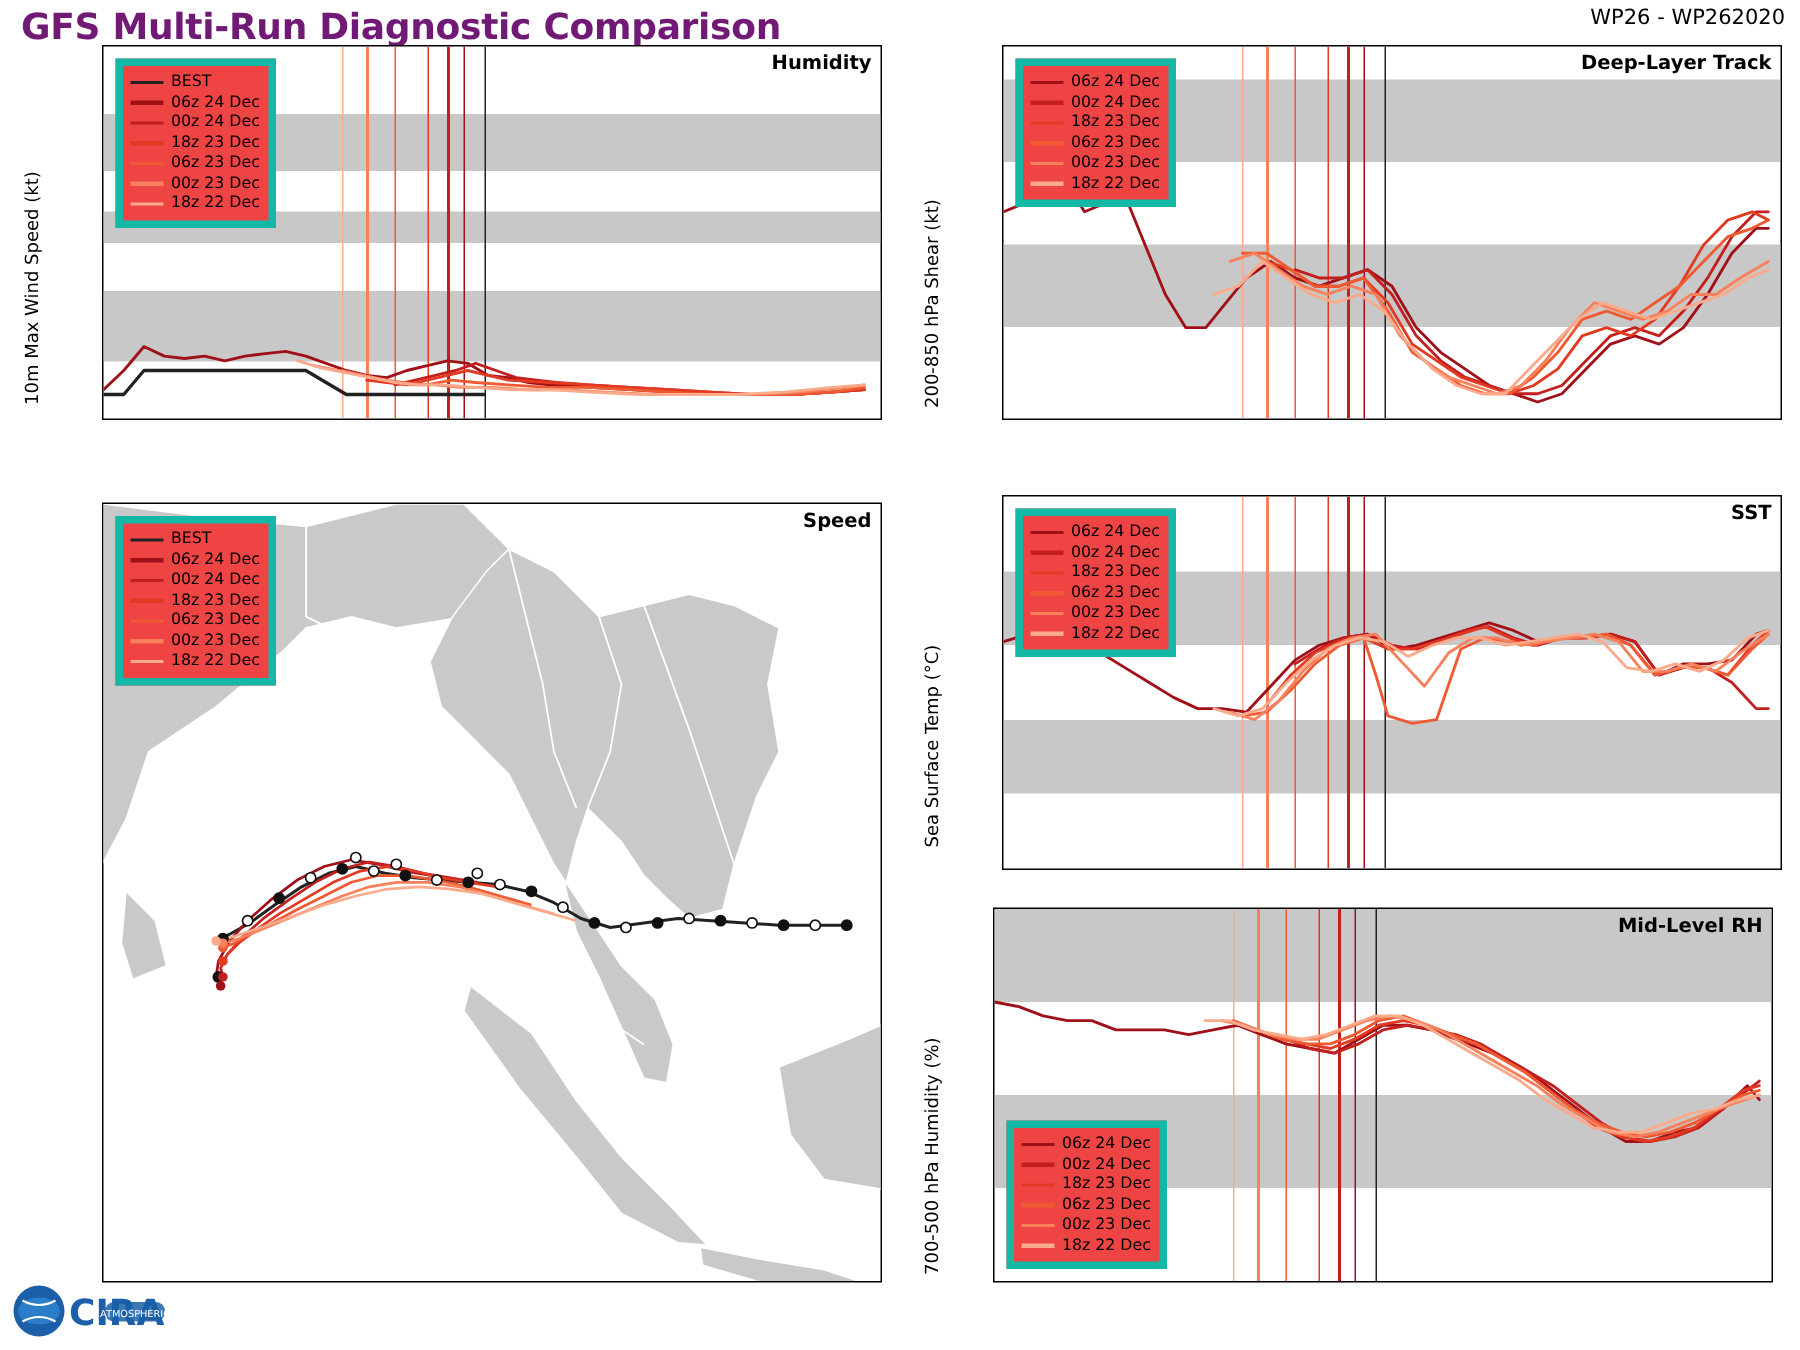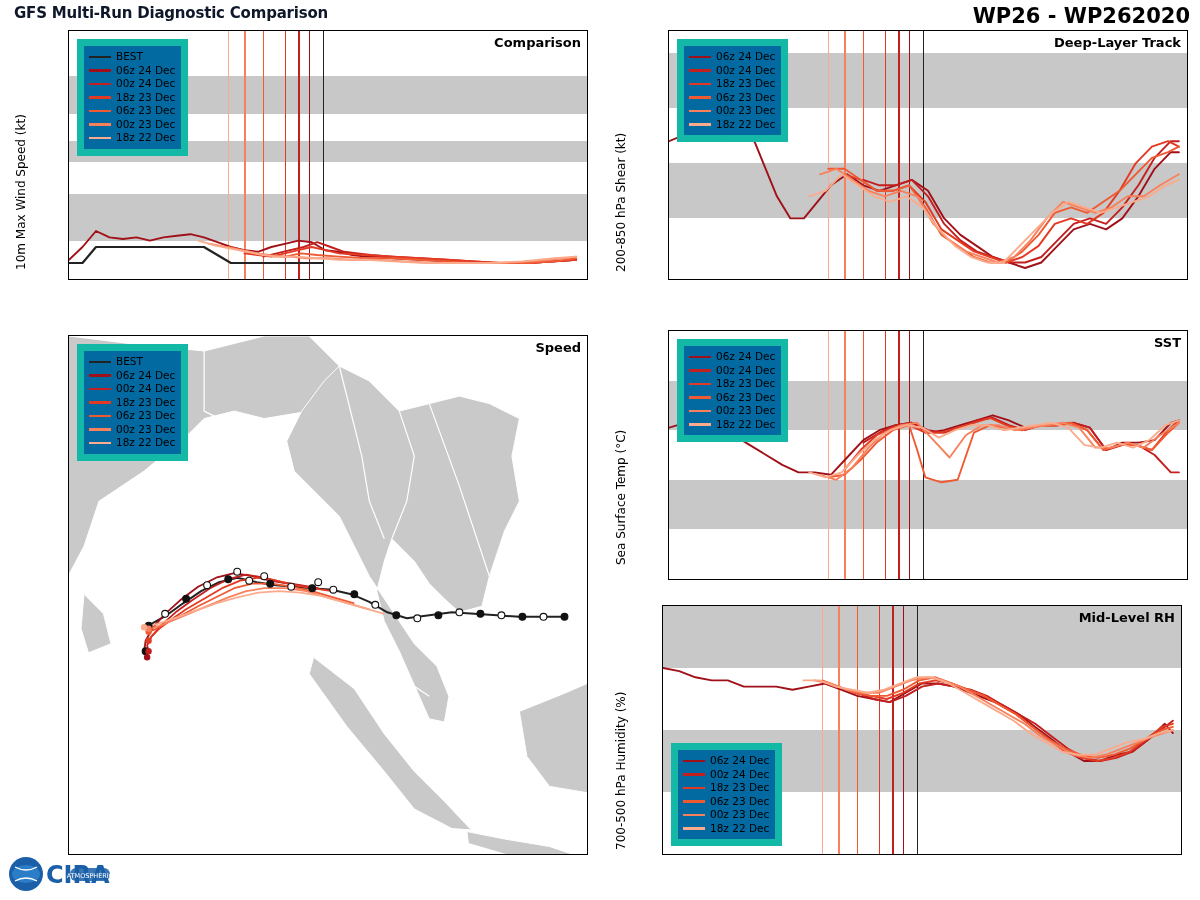--- a/index.html
+++ b/index.html
@@ -1,42 +1,42 @@
 <!DOCTYPE html>
 <html><head>
 <meta charset="utf-8">
 <style>
   html,body{margin:0;padding:0;}
   body{width:1200px;height:900px;background:#ffffff;font-family:"DejaVu Sans",sans-serif;position:relative;overflow:hidden;}
   .page{position:relative;width:1200px;height:900px;}
-  .title-left{position:absolute;left:14px;top:4px;font-size:15px;font-weight:bold;color:#0f172a;font-family:"DejaVu Sans",sans-serif;letter-spacing:-0.2px;}
-  .title-right{position:absolute;right:10px;top:4px;font-size:21px;font-weight:bold;color:#000;}
+  .title-left{position:absolute;left:14px;top:4px;font-size:24px;font-weight:bold;color:#701a75;font-family:"DejaVu Sans",sans-serif;letter-spacing:-0.2px;}
+  .title-right{position:absolute;right:10px;top:4px;font-size:14px;font-weight:normal;color:#000;}
   .panel{position:absolute;box-sizing:border-box;border:1px solid #000;background:#fff;}
   .panel-title{position:absolute;right:6px;top:4px;font-size:13px;font-weight:bold;color:#000;z-index:6;}
   .plotarea{position:absolute;left:0;top:0;right:0;bottom:0;overflow:hidden;}
   .band{position:absolute;left:0;right:0;background:#c8c8c8;}
   svg.lines{position:absolute;left:0;top:0;width:100%;height:100%;overflow:visible;}
   .axlabel{position:absolute;font-size:12px;color:#000;transform-origin:0 0;white-space:nowrap;}
-  .legend{position:absolute;background:#0369a1;border:7px solid #14b8a6;padding:4px 6px 4px 5px;z-index:8;}
+  .legend{position:absolute;background:#ef4444;border:5px solid #14b8a6;padding:4px 6px 4px 5px;z-index:8;}
   .legend .row{display:flex;align-items:center;height:13.5px;}
   .legend .swatch{width:22px;height:2.5px;margin-right:5px;flex:none;}
   .legend .lbl{font-size:10.5px;color:#000;line-height:13.5px;white-space:nowrap;}
   .vline{position:absolute;top:0;bottom:0;width:1.2px;}
   .cira{position:absolute;left:8px;bottom:6px;width:118px;height:40px;text-align:right;}
 </style>
 </head>
 <body>
 
 <div class="page">
 
   <div class="title-left">GFS Multi-Run Diagnostic Comparison</div>
   <div class="title-right">WP26 - WP262020</div>
 
   <div class="panel" id="panel-intensity" style="left:68px;top:30px;width:520px;height:250px;">
-    <div class="panel-title">Comparison</div>
+    <div class="panel-title">Humidity</div>
     <div class="plotarea" id="plot-intensity">
         <div class="band" style="top: 163.2px; height: 46.4px;"></div>
         <div class="band" style="top: 110.4px; height: 20.8px;"></div>
         <div class="band" style="top: 44.8px; height: 38.4px;"></div>
         <div class="vline" style="left: 159.177px; background: rgb(251, 171, 140);"></div>
         <div class="vline" style="left: 175.365px; background: rgb(248, 129, 92);"></div>
         <div class="vline" style="left: 194.25px; background: rgb(240, 90, 51);"></div>
         <div class="vline" style="left: 215.833px; background: rgb(226, 58, 34);"></div>
         <div class="vline" style="left: 229.323px; background: rgb(196, 31, 31);"></div>
         <div class="vline" style="left: 240.115px; background: rgb(160, 16, 24);"></div>

